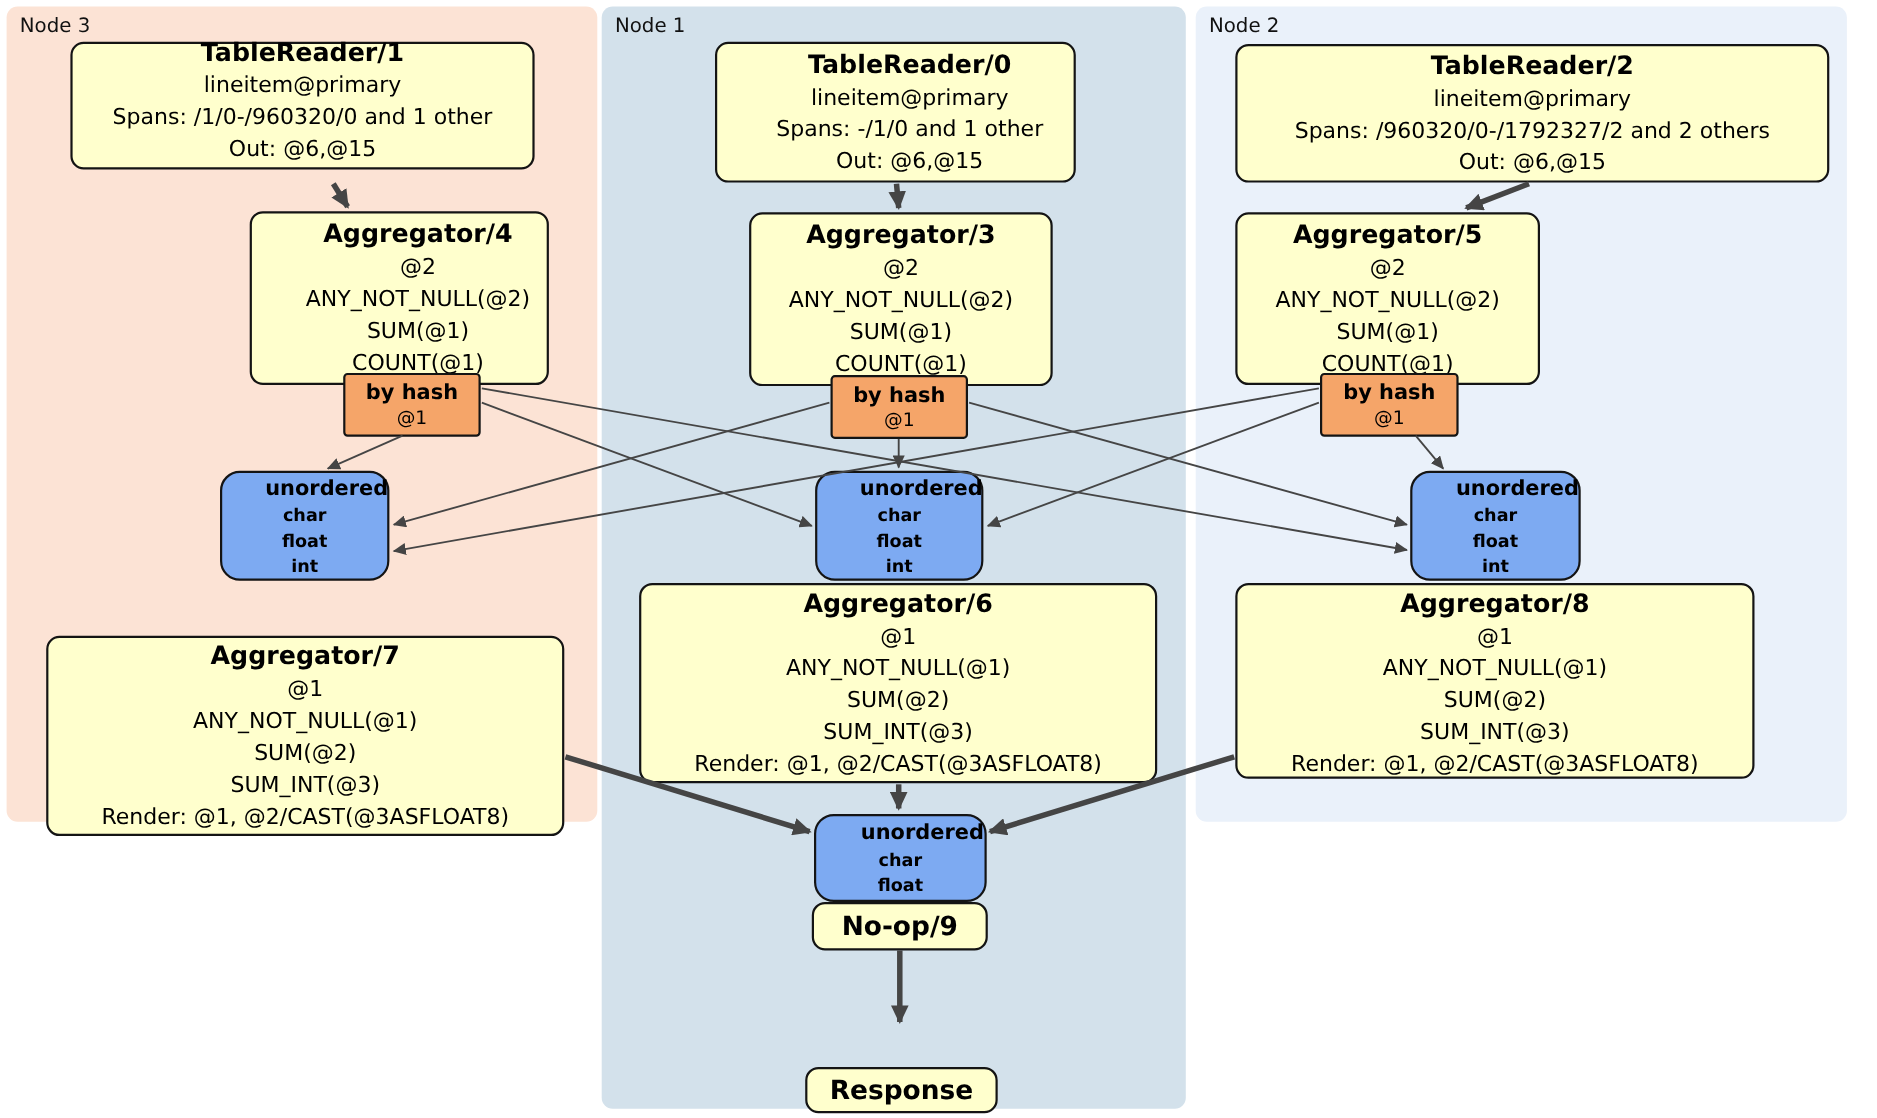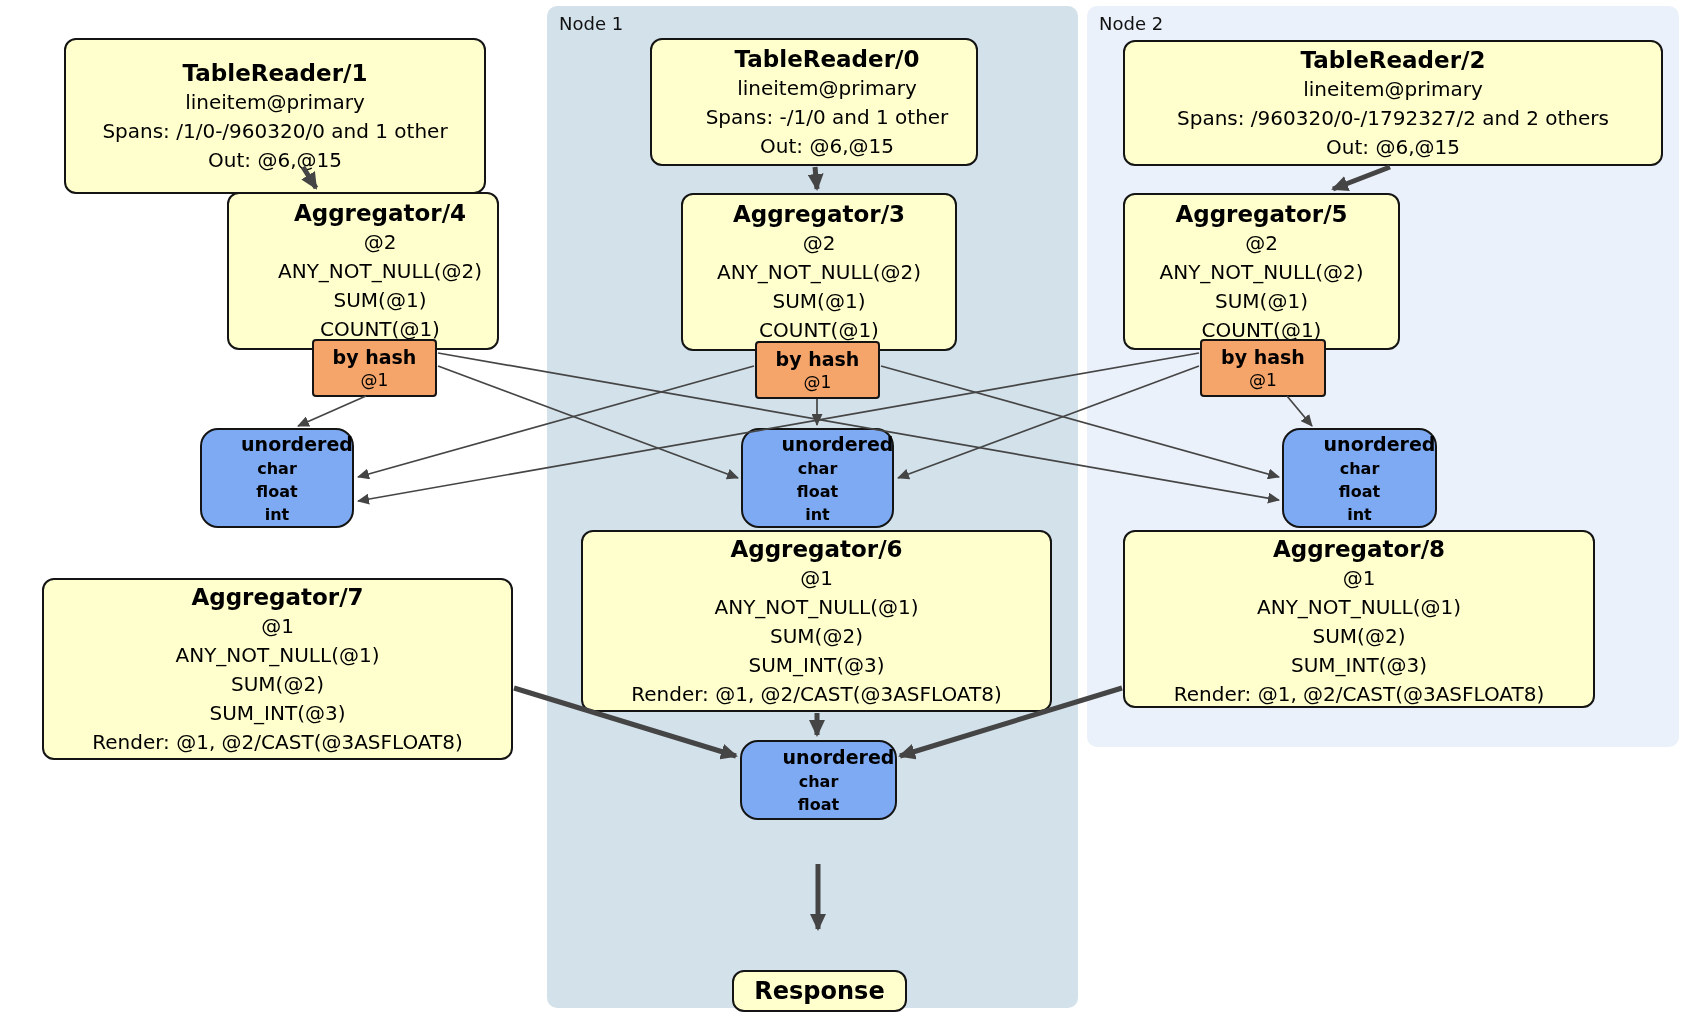--- a/index.html
+++ b/index.html
@@ -30,28 +30,31 @@
   .sync .box-title{font-size:19px; line-height:26px;margin-left:40px;}
   .sync .box-lines{font-size:16px; line-height:23px;font-weight:bold;}
   .small-box .box-title{font-size:24px; line-height:30px;}
   svg.edges{position:absolute; left:0; top:0; z-index:5; pointer-events:none;}
 </style>
 </head>
 <body>
 
 <div class="canvas">
 
+  <div class="region" style="left:6px; top:6px; width:537px; height:741px; background:var(--c-node3-bg);">
+    <div class="region-label">Node 3</div>
+  </div>
   <div class="region" style="left:547px; top:6px; width:531px; height:1002px; background:var(--c-node1-bg);">
     <div class="region-label">Node 1</div>
   </div>
   <div class="region" style="left:1087px; top:6px; width:592px; height:741px; background:var(--c-node2-bg);">
     <div class="region-label">Node 2</div>
   </div>
 
-  <div class="box yellow" style="left:64px; top:38px; width:422px; height:156px;">
+  <div class="box yellow" style="left:64px; top:38px; width:422px; height:116px;justify-content:flex-end;">
     <div class="box-title">TableReader/1</div>
     <div class="box-lines">lineitem@primary
 Spans: /1/0-/960320/0 and 1 other
 Out: @6,@15</div>
   </div>
   <div class="box yellow" style="left:227px; top:192px; width:272px; height:158px;padding-left:40px;">
     <div class="box-title">Aggregator/4</div>
     <div class="box-lines">@2
 ANY_NOT_NULL(@2)
 SUM(@1)
@@ -138,20 +141,23 @@
 SUM(@2)
 SUM_INT(@3)
 Render: @1, @2/CAST(@3ASFLOAT8)</div>
   </div>
 
   <div class="box sync" style="left:740px; top:740px; width:157px; height:80px;">
     <div class="box-title">unordered</div>
     <div class="box-lines">char
 float</div>
   </div>
+  <div class="box yellow small-box" style="left:738px; top:820px; width:160px; height:44px;">
+    <div class="box-title">No-op/9</div>
+  </div>
   <div class="box yellow small-box" style="left:732px; top:934px; width:175px; height:42px;margin-top:36px;">
     <div class="box-title">Response</div>
   </div>
 
   <svg class="edges" width="1706" height="1016">
     <defs>
       <marker id="arrow-thin" markerUnits="userSpaceOnUse" markerWidth="13" markerHeight="11" refX="11" refY="5.5" orient="auto">
         <path d="M0,0 L12,5.5 L0,11 z" fill="#454545"></path>
       </marker>
       <marker id="arrow-thick" markerUnits="userSpaceOnUse" markerWidth="18" markerHeight="16" refX="15" refY="8" orient="auto">

